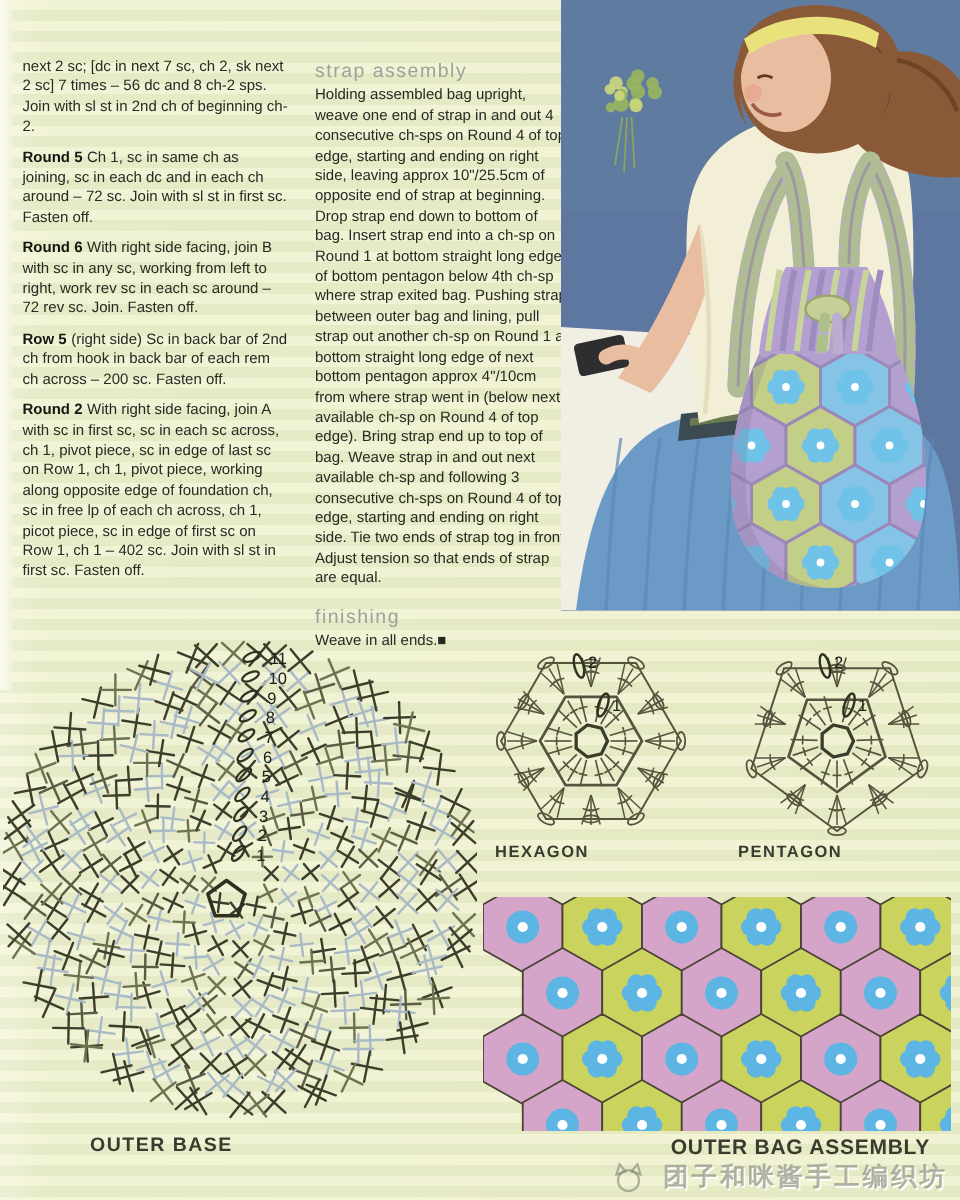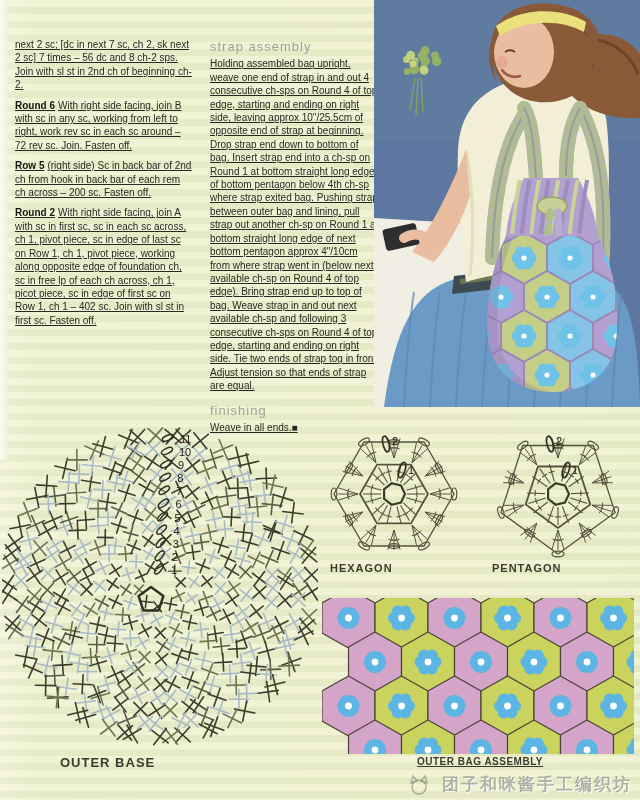--- a/index.html
+++ b/index.html
@@ -9,51 +9,52 @@
   .page{position:absolute;inset:0;
     background:
       repeating-linear-gradient(180deg, rgba(255,255,230,.28) 0 7px, rgba(196,205,150,.14) 7px 14px),
       linear-gradient(90deg,#f3f4de 0,#ecefcf 30px,#eaeecb 100%);}
   .scan-edge{position:absolute;left:0;top:0;width:9px;height:460px;
     background:linear-gradient(90deg,#fbfbef,#f3f4dd 70%,rgba(243,244,221,0));}
   
   .col{position:absolute;color:#262a22;font-size:10px;line-height:13.4px;}
   .col1{left:15px;top:38px;width:178px;}
   .col2{left:210px;top:40px;width:170px;}
-  .para{margin:0 0 7px 0;text-decoration:underline;}
+  .para{margin:0 0 7px 0;}
   .para b{font-weight:bold;color:#14160f;margin-right:3px;}
   .subhead{color:#9aa49b;font-size:13.5px;letter-spacing:1.5px;margin:12px 0 3px 0;font-weight:normal;}
   .subhead.lower{letter-spacing:1px;margin-top:0;margin-bottom:4px;font-size:13px;}
   
   .photo{position:absolute;left:374px;top:0;width:266px;height:407px;overflow:hidden;
          background:#5d77a0;}
   
   .cap{position:absolute;color:#3a3a2e;font-weight:bold;letter-spacing:1px;text-align:left;}
   .cap-outerbase{left:60px;top:755px;width:200px;font-size:13px;}
   .cap-hex{left:330px;top:562px;width:130px;font-size:11px;}
   .cap-pent{left:492px;top:562px;width:130px;font-size:11px;}
-  .cap-asm{left:340px;top:756px;width:280px;font-size:10px;letter-spacing:.5px;text-align:center;text-decoration:underline;}
+  .cap-asm{left:340px;top:756px;width:280px;font-size:14px;letter-spacing:.5px;text-align:right;}
   .diag{position:absolute;}
   #outerbase{left:2px;top:418px;width:316px;height:336px;}
   #hexchart{left:322px;top:424px;width:144px;height:138px;}
   #pentchart{left:486px;top:424px;width:144px;height:138px;}
   #asmchart{left:322px;top:598px;width:312px;height:156px;overflow:hidden;}
   
   .watermark{position:absolute;right:8px;bottom:4px;display:flex;align-items:center;gap:12px;
     color:rgba(130,132,118,.6);font-size:17px;font-weight:bold;letter-spacing:2px;
     text-shadow:1px 1px 0 rgba(255,255,255,.9);}
 </style>
 </head>
 <body>
 
 <div class="page">
   <div class="scan-edge"></div>
 
   <div class="col col1">
     <p class="para">next 2 sc; [dc in next 7 sc, ch 2, sk next 2 sc] 7 times – 56 dc and 8 ch-2 sps. Join with sl st in 2nd ch of beginning ch-2.</p>
+    <p class="para"><b>Round 5</b><span>Ch 1, sc in same ch as joining, sc in each dc and in each ch around – 72 sc. Join with sl st in first sc. Fasten off.</span></p>
     <p class="para"><b>Round 6</b><span>With right side facing, join B with sc in any sc, working from left to right, work rev sc in each sc around – 72 rev sc. Join. Fasten off.</span></p>
     <p class="para"><b>Row 5</b><span>(right side) Sc in back bar of 2nd ch from hook in back bar of each rem ch across – 200 sc. Fasten off.</span></p>
     <p class="para"><b>Round 2</b><span>With right side facing, join A with sc in first sc, sc in each sc across, ch 1, pivot piece, sc in edge of last sc on Row 1, ch 1, pivot piece, working along opposite edge of foundation ch, sc in free lp of each ch across, ch 1, picot piece, sc in edge of first sc on Row 1, ch 1 – 402 sc. Join with sl st in first sc. Fasten off.</span></p>
   </div>
 
   <div class="col col2">
     <h3 class="subhead lower">strap assembly</h3>
     <p class="para">Holding assembled bag upright, weave one end of strap in and out 4 consecutive ch-sps on Round 4 of top edge, starting and ending on right side, leaving approx 10"/25.5cm of opposite end of strap at beginning. Drop strap end down to bottom of bag. Insert strap end into a ch-sp on Round 1 at bottom straight long edge of bottom pentagon below 4th ch-sp where strap exited bag. Pushing strap between outer bag and lining, pull strap out another ch-sp on Round 1 at bottom straight long edge of next bottom pentagon approx 4"/10cm from where strap went in (below next available ch-sp on Round 4 of top edge). Bring strap end up to top of bag. Weave strap in and out next available ch-sp and following 3 consecutive ch-sps on Round 4 of top edge, starting and ending on right side. Tie two ends of strap tog in front. Adjust tension so that ends of strap are equal.</p>
     <h3 class="subhead lower" style="margin-top:11px">finishing</h3>
     <p class="para">Weave in all ends.■</p>

